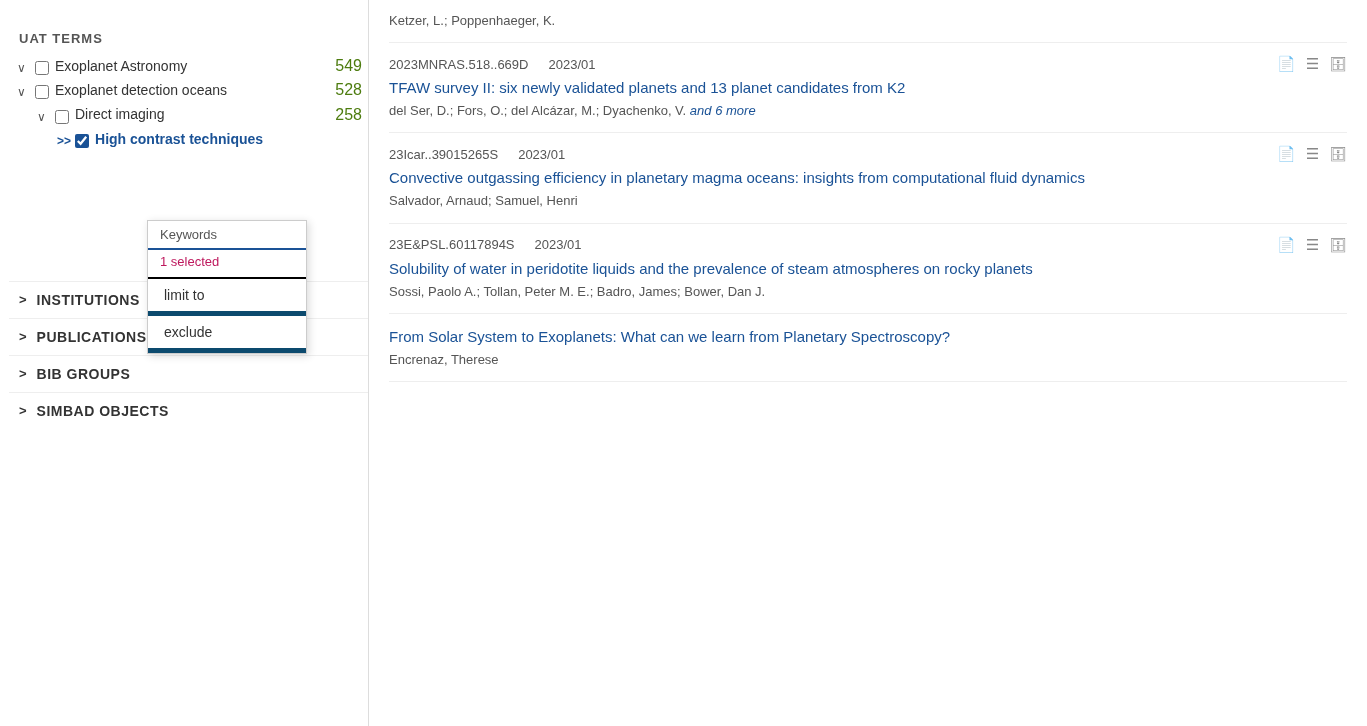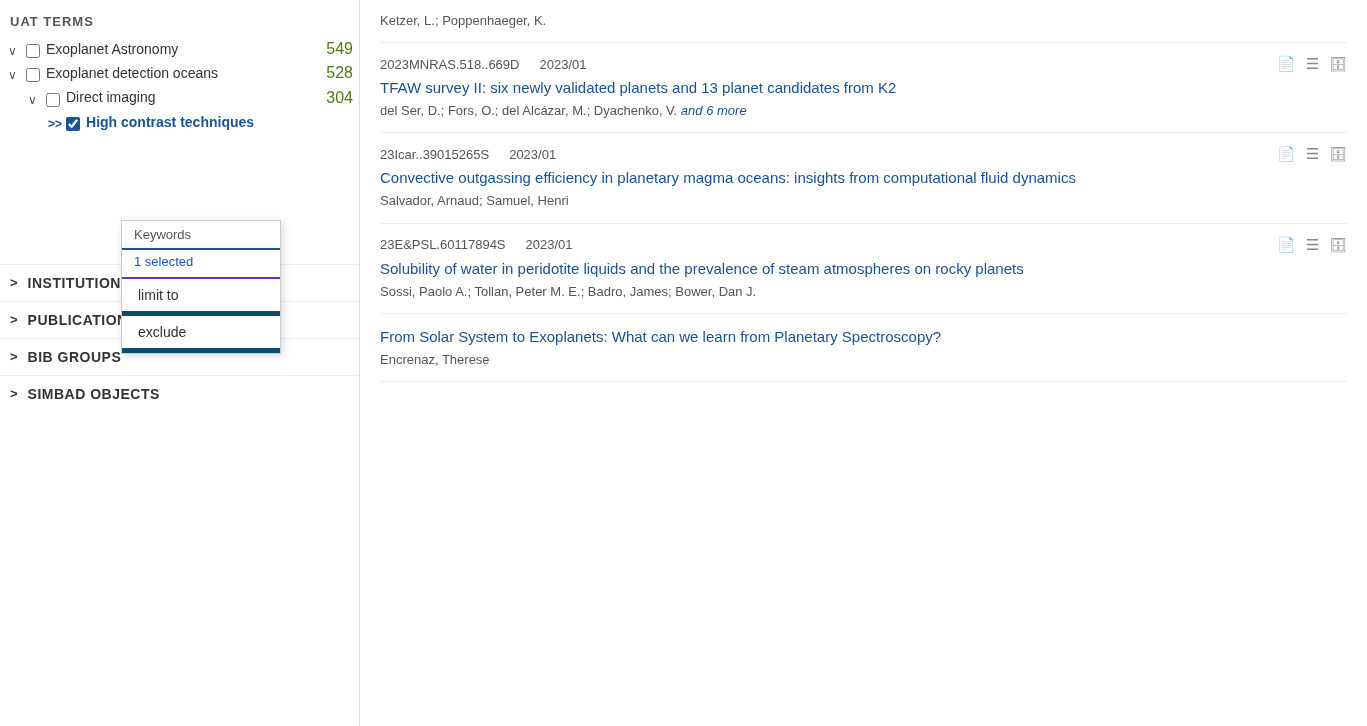--- a/index.html
+++ b/index.html
@@ -12,22 +12,23 @@
       height: 726px;
       overflow: hidden;
     }
 
     
     .sidebar {
       width: 360px;
       min-width: 360px;
       border-right: 1px solid #ddd;
       overflow-y: auto;
-      padding: 10px 0;
+      padding: 27px 0;
       position: relative;
+      margin-left: 9px;
     }
 
     .uat-header {
       font-size: 13px;
       font-weight: bold;
       color: #555;
       padding: 4px 10px 8px 10px;
       letter-spacing: 1px;
     }
 
@@ -79,41 +80,41 @@
       text-align: right;
     }
 
     .tree-level-1 { padding-left: 8px; }
     .tree-level-2 { padding-left: 28px; }
     .tree-level-3 { padding-left: 48px; }
 
     
     .keywords-popup {
       position: absolute;
-      left: 121px;
+      left: 138px;
       top: 220px;
       background: #fff;
       border: 1px solid #ccc;
       box-shadow: 2px 2px 8px rgba(0,0,0,0.15);
       z-index: 10;
       min-width: 160px;
     }
 
     .keywords-header {
       padding: 6px 12px;
       font-size: 13px;
       color: #555;
       border-bottom: 2px solid #1a5296;
     }
 
     .keywords-selected {
       padding: 4px 12px 8px 12px;
       font-size: 13px;
-      color: #1d4ed8;
-      border-bottom: 2px solid #6d28d9;
+      color: #be185d;
+      border-bottom: 2px solid #000000;
     }
 
     .popup-option {
       padding: 8px 16px;
       font-size: 14px;
       color: #333;
       cursor: pointer;
       border-bottom: 5px solid #0c4a6e;
     }
 
@@ -222,21 +223,21 @@
     <span class="chevron down"></span>
     <input type="checkbox" style="">
     <span class="item-label">Exoplanet detection oceans</span>
     <span class="count">528</span>
   </div>
 
   <div class="tree-item tree-level-2">
     <span class="chevron down"></span>
     <input type="checkbox" style="">
     <span class="item-label">Direct imaging</span>
-    <span class="count">304</span>
+    <span class="count">258</span>
   </div>
 
   <div class="tree-item tree-level-3">
     <span class="chevron right" style="color:#1a5296;font-weight:bold;">&gt;</span>
     <input type="checkbox" checked="" style="accent-color: rgb(26, 82, 150);">
     <span class="item-label bold-blue">High contrast techniques</span>
   </div>
 
   <div class="keywords-popup">
     <div class="keywords-header">Keywords</div>

